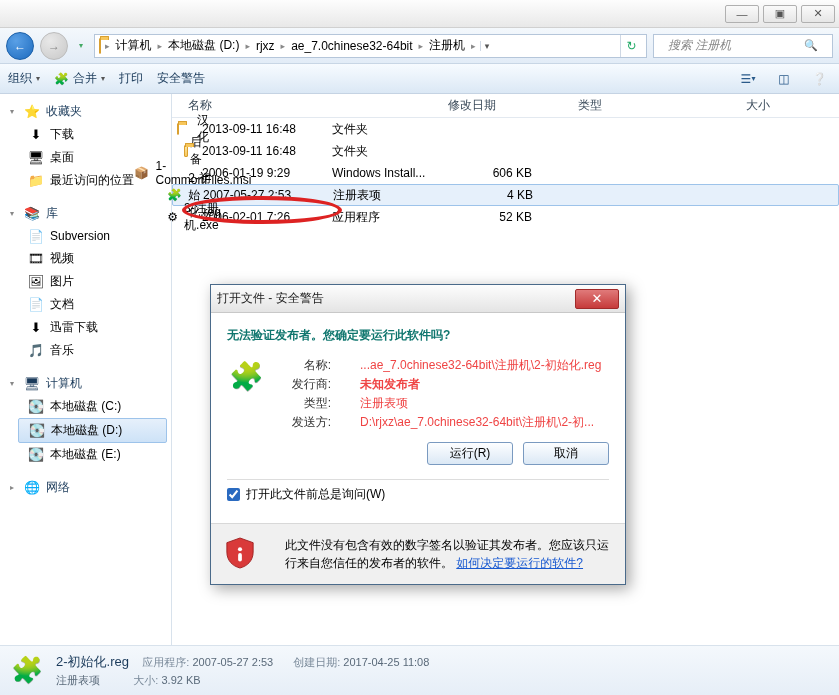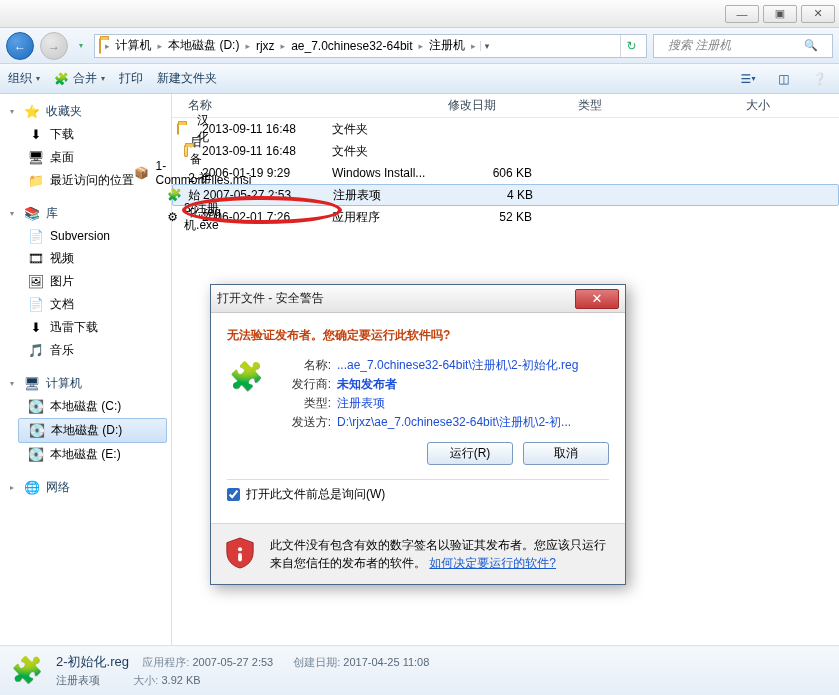--- a/index.html
+++ b/index.html
@@ -56,32 +56,32 @@
 
 .redoval { position:absolute; border:4px solid #d22; border-radius:50%; pointer-events:none; }
 .oval1 { left: 182px; top: 196px; width: 160px; height: 28px; }
 .oval2 { left: 403px; top: 466px; width: 84px; height: 34px; }
 
 
 .dialog { position:absolute; left: 210px; top: 284px; width: 416px; border:1px solid #4a6a8a; background:#f0f0f0; box-shadow: 4px 4px 14px rgba(0,0,0,0.35); }
 .dialog .dtitle { height:28px; background: linear-gradient(#fdfdfd,#e4e4e4); border-bottom:1px solid #c8c8c8; display:flex; align-items:center; padding:0 6px; font-weight:500; color:#222; }
 .dialog .dtitle .dclose { margin-left:auto; width:44px; height:20px; background: linear-gradient(#e07a7a,#c63a3a); border:1px solid #a02a2a; border-radius:2px; display:flex; align-items:center; justify-content:center; color:#fff; font-size:13px; cursor:pointer; }
 .dialog .dbody { padding:14px 16px 10px 16px; background:#fff; }
-.dialog .dhead { font-weight:600; color:#c2410c; margin-bottom:12px; }
+.dialog .dhead { font-weight:600; color:#0f766e; margin-bottom:12px; }
 .dialog .dinfo { display:flex; gap:12px; }
 .dialog .dinfoicon { width:40px; height:40px; display:flex; align-items:center; justify-content:center; font-size:28px; }
 .dialog .kv { display:flex; font-size:12px; line-height:19px;align-items:center; }
 .dialog .kv .k { width:52px; text-align:right; color:#333; }
-.dialog .kv .v { flex:1; padding-left:6px; color:#1d4ed8; }
+.dialog .kv .v { flex:1; padding-left:6px; color:#ef4444;margin-left:23px; }
 .dialog .kv .v.bold { font-weight:600; }
 .dialog .btnrow { display:flex; justify-content:flex-end; gap:10px; padding:10px 0 6px 0; }
 .dialog .btn { width:86px; height:23px; border:1px solid #7a9ac0; border-radius:3px; background:linear-gradient(#fdfeff,#dbe8f5); display:flex; align-items:center; justify-content:center; cursor:pointer; }
 .dialog .chkrow { padding:6px 0 10px 0; border-top:1px solid #ddd; margin-top:8px; display:flex; align-items:center; gap:6px; }
 .dialog .chkrow input { accent-color:#2a6ac0; }
-.dialog .warnpanel { background:#f0f0f0; padding:12px 14px; display:flex; gap:15px; align-items:flex-start; border-top:1px solid #d8d8d8; }
+.dialog .warnpanel { background:#f0f0f0; padding:12px 14px; display:flex; gap:30px; align-items:flex-start; border-top:1px solid #d8d8d8; }
 .dialog .warnpanel .shield { width:30px; height:34px; }
 .dialog .warnpanel .wtext { flex:1; line-height:18px; }
 .dialog .warnpanel a { color:#1a5ad0; text-decoration:underline; cursor:pointer; }
 
 
 .statusbar { position:absolute; left:0; right:0; bottom:0; height:50px; border-top:1px solid #d8e2ec; background:linear-gradient(#f4f8fc,#e6eef7); display:flex; align-items:center; padding:6px 10px; gap:10px; }
 .statusbar .sbicon { width:36px; height:36px; display:flex; align-items:center; justify-content:center; font-size:26px; }
 .statusbar .sbmain { display:flex; flex-direction:column; gap:2px; }
 .statusbar .fname { font-size:13px; color:#1a3a5a; }
 .statusbar .meta { color:#5a6a7a; font-size:11px; }
@@ -149,21 +149,21 @@
   <div class="tbtn">
       <span>组织</span> 
       <span style="font-size:8px;color:#555">▾</span>
     </div>
   <div class="tbtn">
       <span>🧩</span>
       <span>合并</span> 
       <span style="font-size:8px;color:#555">▾</span>
     </div>
   <div class="tbtn">打印</div>
-  <div class="tbtn">新建文件夹</div>
+  <div class="tbtn">安全警告</div>
   <div class="spacer"></div>
   <div class="icnbtn">☰ <span style="font-size:8px">▾</span></div>
   <div class="icnbtn">◫</div>
   <div class="icnbtn" style="color:#2a8ad8">❔</div>
 </div>
 
 <div class="body">
 
   <div class="sidebar">
     <div class="group">

